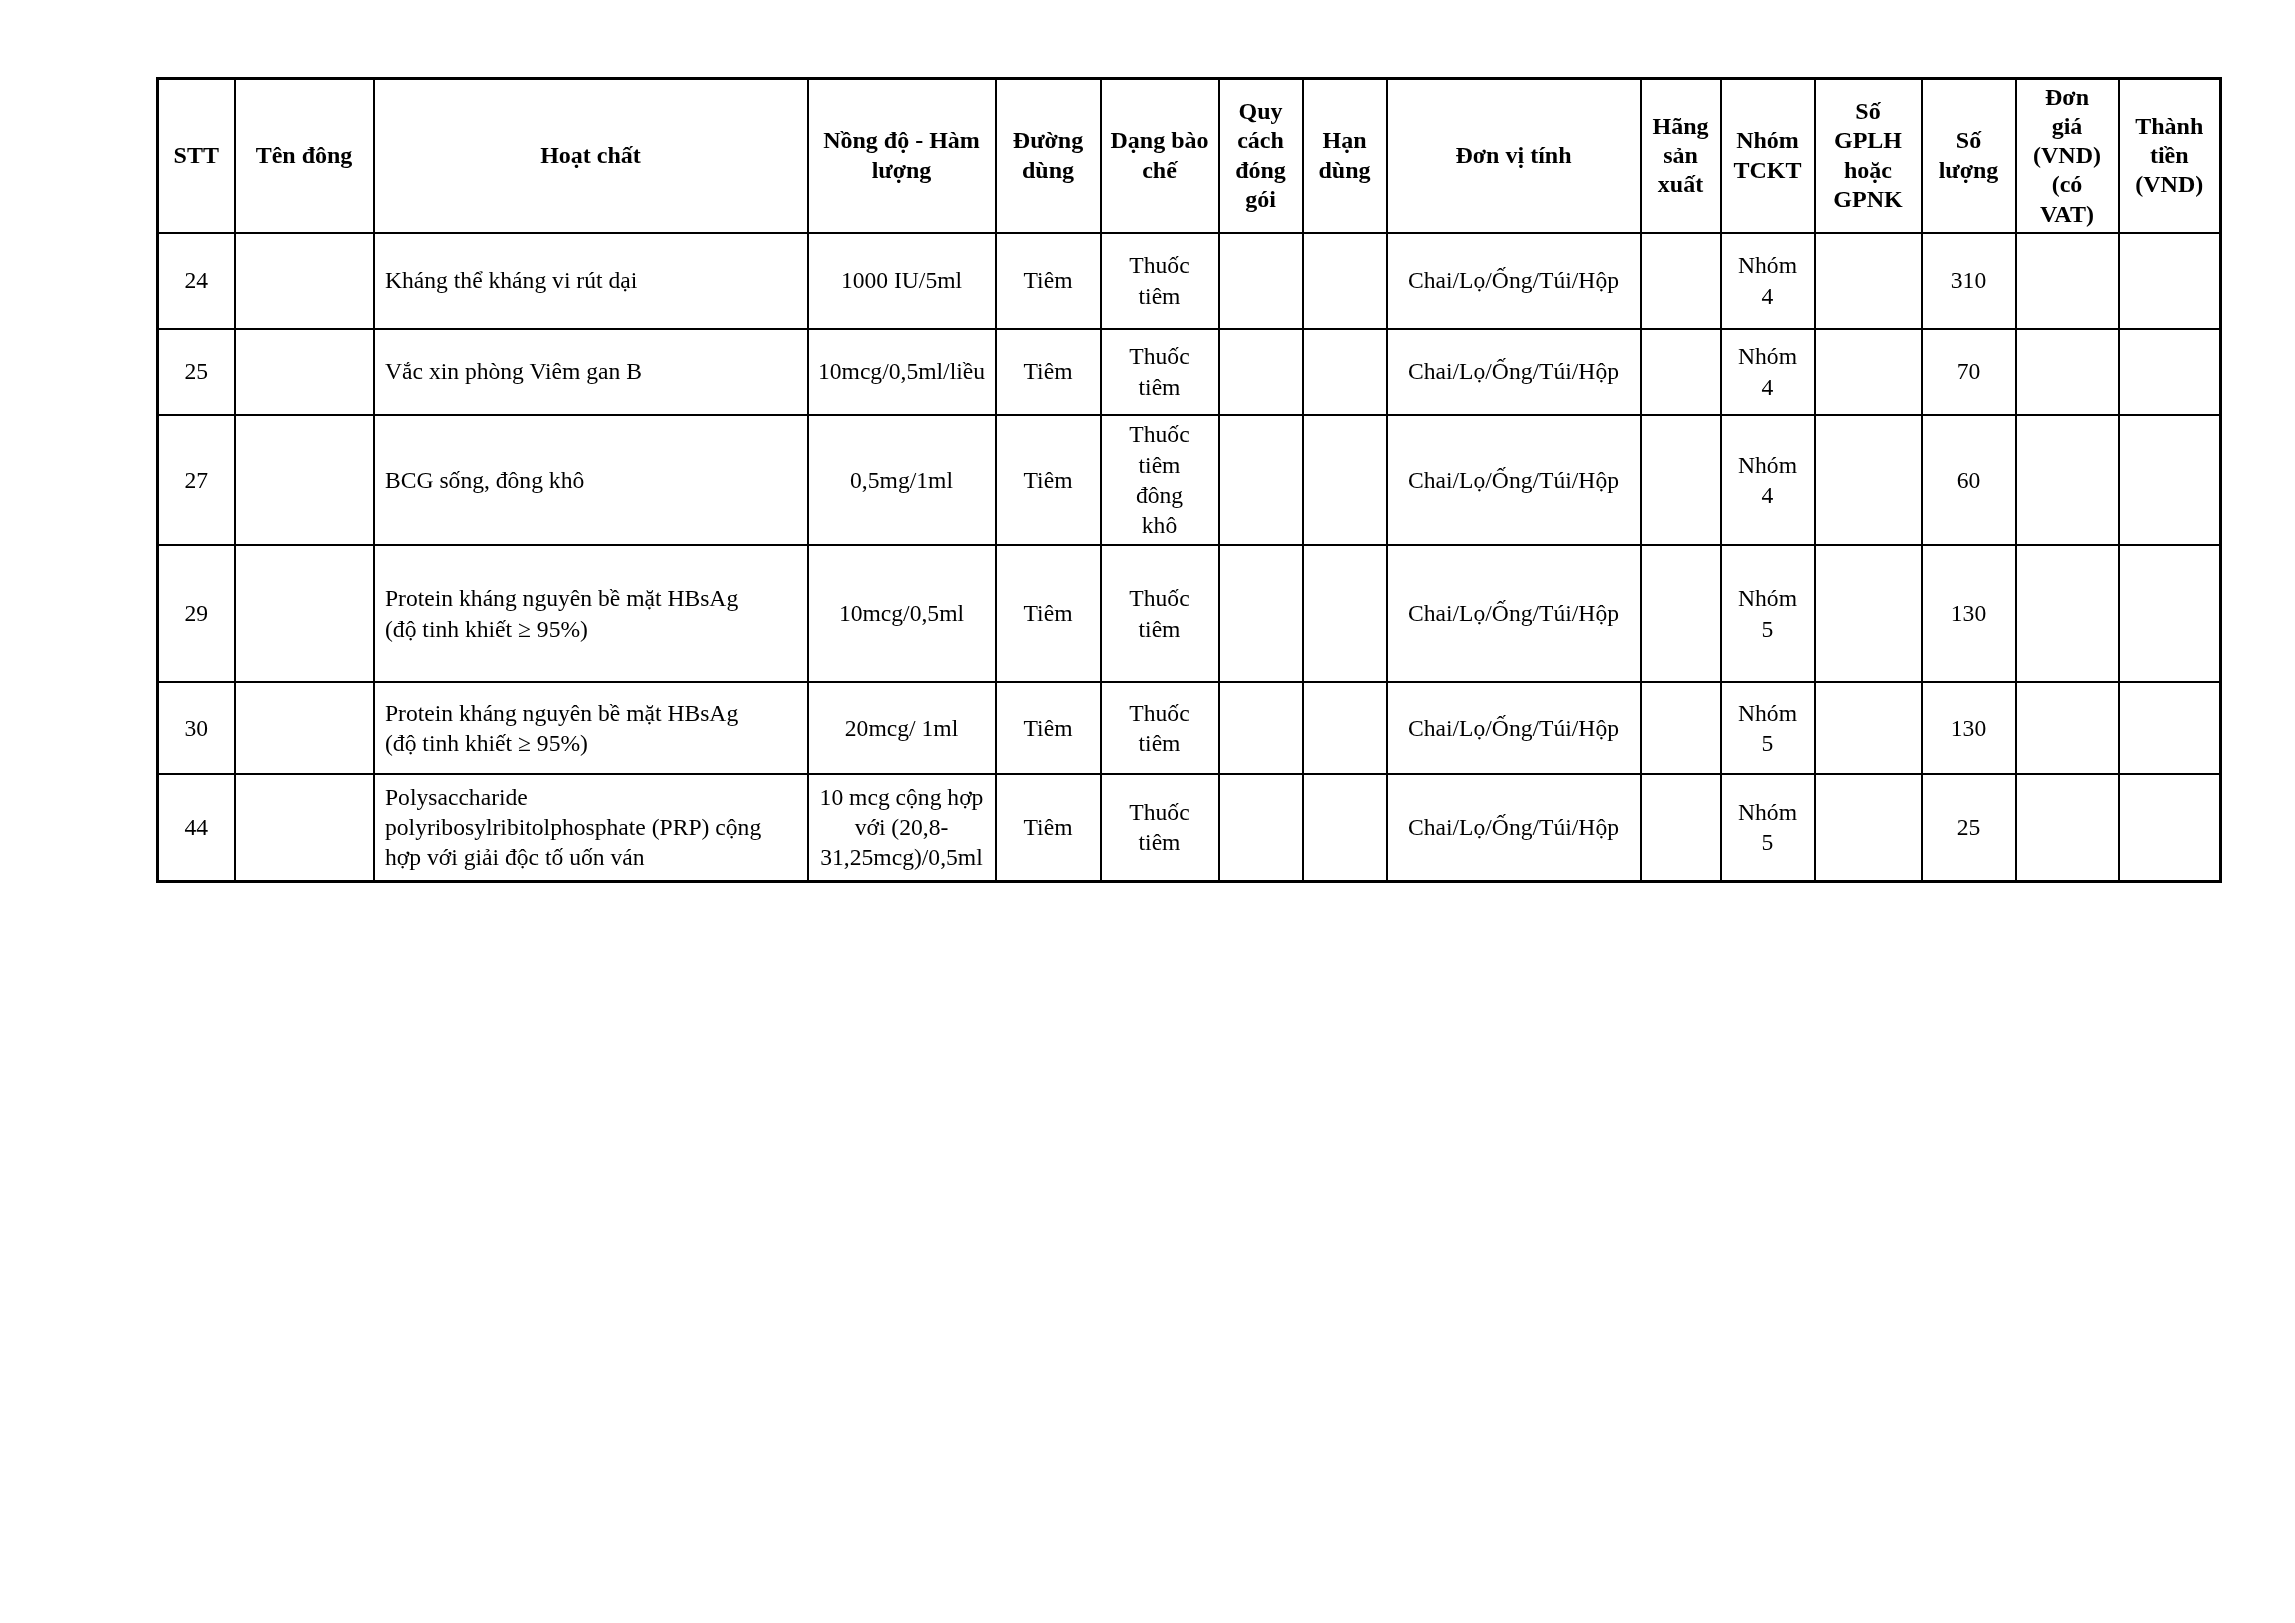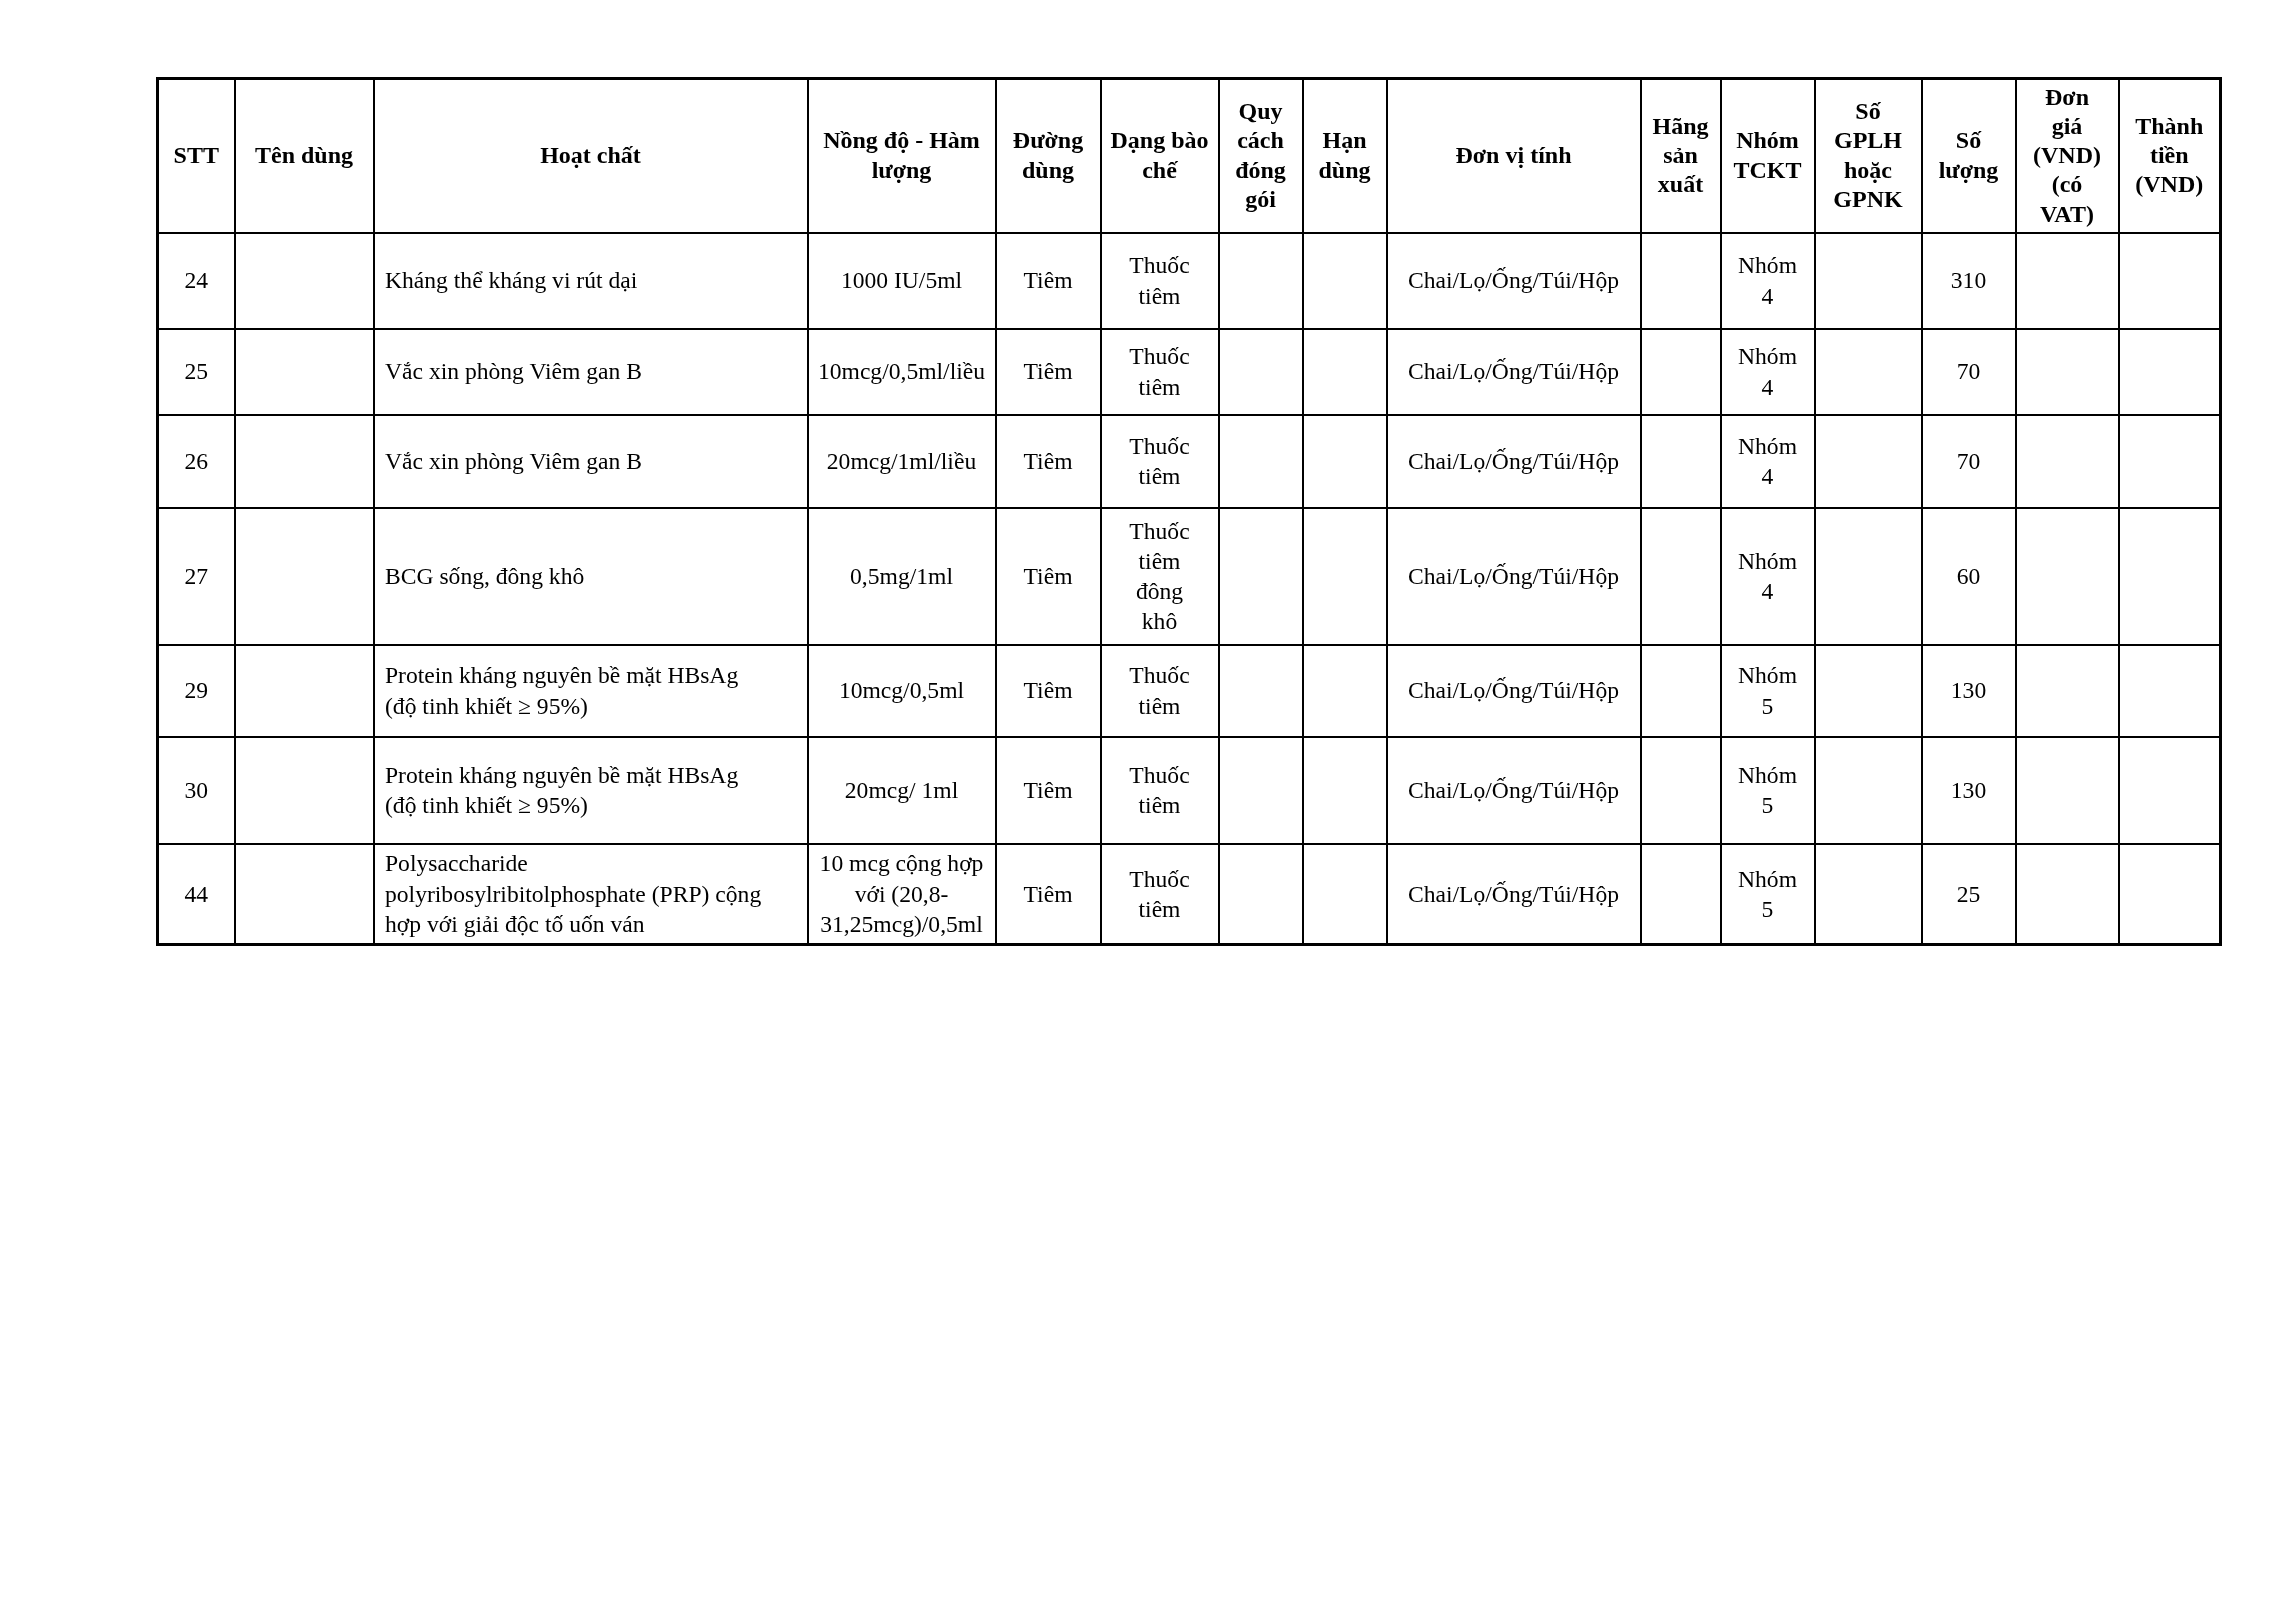--- a/index.html
+++ b/index.html
@@ -86,21 +86,21 @@
         <col style="width: 80px;">
         <col style="width: 94px;">
         <col style="width: 107px;">
         <col style="width: 94px;">
         <col style="width: 103px;">
         <col style="width: 102px;">
       </colgroup>
     <thead>
       <tr>
           <th class="col-stt">STT</th>
-          <th class="col-ten_thuoc">Tên dùng</th>
+          <th class="col-ten_thuoc">Tên đông</th>
           <th class="col-hoat_chat">Hoạt chất</th>
           <th class="col-nong_do">Nồng độ - Hàm lượng</th>
           <th class="col-duong_dung">Đường dùng</th>
           <th class="col-dang_bao_che">Dạng bào chế</th>
           <th class="col-quy_cach">Quy cách đóng gói</th>
           <th class="col-han_dung">Hạn dùng</th>
           <th class="col-don_vi_tinh">Đơn vị tính</th>
           <th class="col-hang_san_xuat">Hãng sản xuất</th>
           <th class="col-nhom_tckt">Nhóm TCKT</th>
           <th class="col-so_gplh">Số GPLH hoặc GPNK</th>
@@ -146,39 +146,20 @@
           <td class="col-don_vi_tinh">Chai/Lọ/Ống/Túi/Hộp</td>
           <td class="col-hang_san_xuat"></td>
           <td class="col-nhom_tckt">Nhóm
 4</td>
           <td class="col-so_gplh"></td>
           <td class="col-so_luong">70</td>
           <td class="col-don_gia"></td>
           <td class="col-thanh_tien"></td>
         </tr>
         <tr>
-          <td class="col-stt">26</td>
-          <td class="col-ten_thuoc"></td>
-          <td class="col-hoat_chat">Vắc xin phòng Viêm gan B</td>
-          <td class="col-nong_do">20mcg/1ml/liều</td>
-          <td class="col-duong_dung">Tiêm</td>
-          <td class="col-dang_bao_che">Thuốc
-tiêm</td>
-          <td class="col-quy_cach"></td>
-          <td class="col-han_dung"></td>
-          <td class="col-don_vi_tinh">Chai/Lọ/Ống/Túi/Hộp</td>
-          <td class="col-hang_san_xuat"></td>
-          <td class="col-nhom_tckt">Nhóm
-4</td>
-          <td class="col-so_gplh"></td>
-          <td class="col-so_luong">70</td>
-          <td class="col-don_gia"></td>
-          <td class="col-thanh_tien"></td>
-        </tr>
-        <tr>
           <td class="col-stt">27</td>
           <td class="col-ten_thuoc"></td>
           <td class="col-hoat_chat">BCG sống, đông khô</td>
           <td class="col-nong_do">0,5mg/1ml</td>
           <td class="col-duong_dung">Tiêm</td>
           <td class="col-dang_bao_che">Thuốc
 tiêm
 đông
 khô</td>
           <td class="col-quy_cach"></td>

